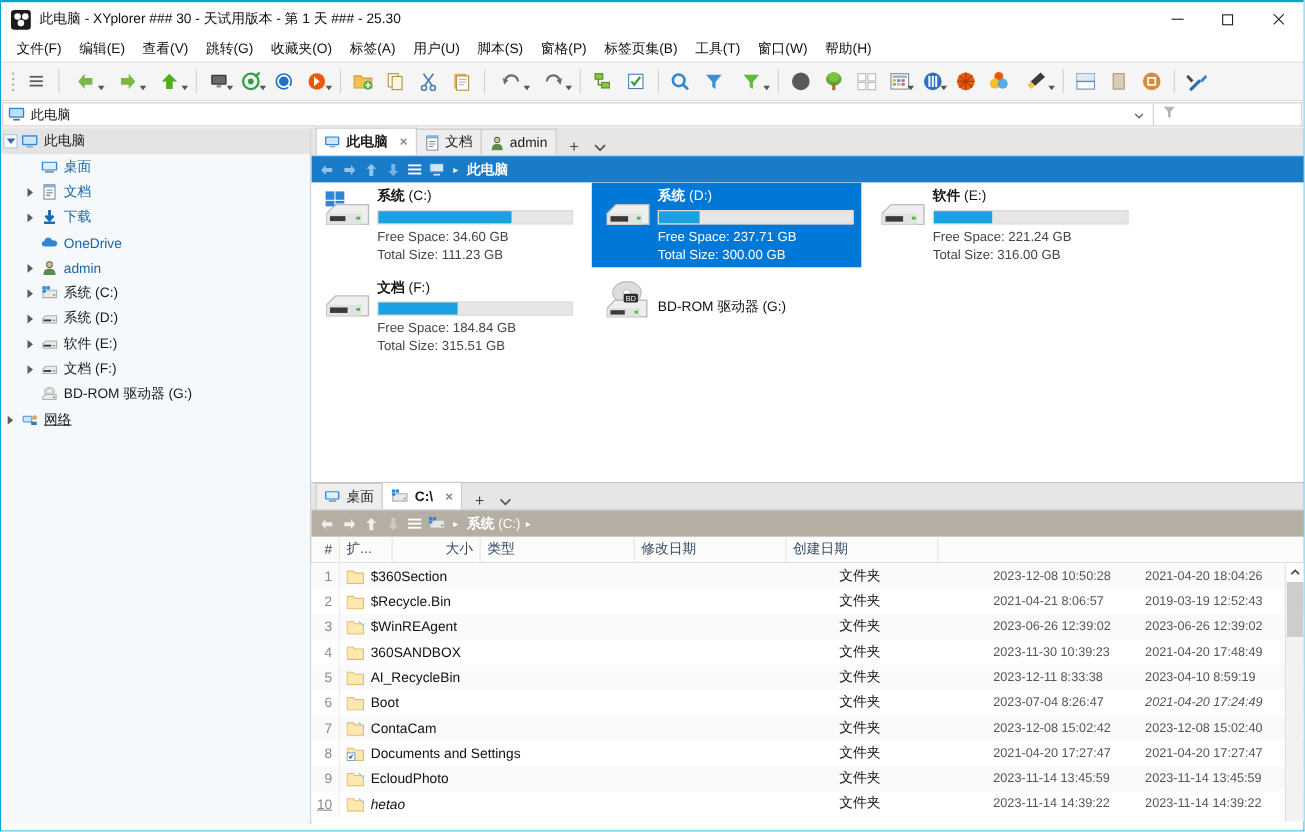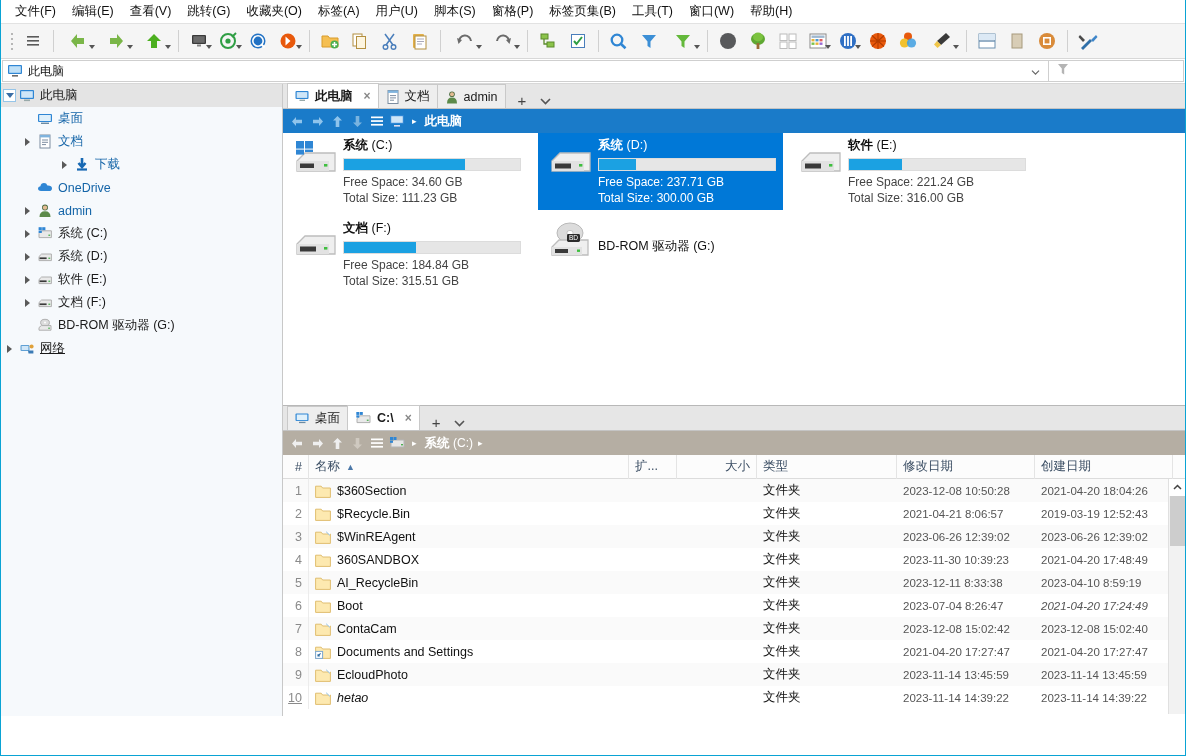--- a/index.html
+++ b/index.html
@@ -150,20 +150,37 @@
              background:#f2f2f2; border-left:1px solid #e0e0e0; }
   .vs-arrow { height:17px; display:flex;align-items:center;justify-content:center;
               background:#fff; }
   .vs-thumb { position:absolute; top:17px; left:1px; right:0; height:50px; background:#cdcdcd; }
 </style>
 </head>
 <body>
 
 <div class="app">
 
+  <div class="titlebar">
+    <div class="title-icon">
+        <i></i>
+      </div>
+    <div class="title-text">此电脑 - XYplorer ### 30 - 天试用版本 - 第 1 天 ### - 25.30</div>
+    <div class="wincontrols">
+      <div class="wc">
+          <div class="wc-min"></div>
+        </div>
+      <div class="wc">
+          <div class="wc-max"></div>
+        </div>
+      <div class="wc close">
+          <div class="wc-x"></div>
+        </div>
+    </div>
+  </div>
 
   <div class="menubar" id="menubar">
       <div class="menu-item">文件(F)</div>
       <div class="menu-item">编辑(E)</div>
       <div class="menu-item">查看(V)</div>
       <div class="menu-item">跳转(G)</div>
       <div class="menu-item">收藏夹(O)</div>
       <div class="menu-item">标签(A)</div>
       <div class="menu-item">用户(U)</div>
       <div class="menu-item">脚本(S)</div>
@@ -468,21 +485,21 @@
           </span>
           <span class="ticon">
             <svg width="16" height="15" viewBox="0 0 16 15">
               <rect x="3" y="1" width="10" height="13" fill="#fff" stroke="#7d8da0"></rect>
               <rect x="3" y="1" width="10" height="2.4" fill="#7fb3dd"></rect>
               <path d="M5 6h6M5 8.3h6M5 10.6h4" stroke="#7d8da0" stroke-width="1"></path>
             </svg>
           </span>
           <span class="tlabel-blue">文档</span>
         </div>
-        <div class="tree-row" style="padding-left: 18px; margin-left: 37px;">
+        <div class="tree-row" style="padding-left: 18px;">
           <span class="tw">
             <span class="chev"></span>
           </span>
           <span class="ticon">
             <svg width="16" height="15" viewBox="0 0 16 15">
               <path d="M8 1 L8 8 M4.5 6 L8 10 L11.5 6" stroke="#1668b3" stroke-width="2.6" fill="none"></path>
               <rect x="3" y="11.4" width="10" height="2.2" fill="#1668b3"></rect>
             </svg>
           </span>
           <span class="tlabel-blue">下载</span>
@@ -837,24 +854,20 @@
           <span class="crumb-txt">
             <span>系统</span>
             <span class="drv">(C:)</span>
           </span>
           <span class="crumb-arr">▸</span>
         </div>
         <div class="hdr" id="listhdr">
             <div class="hcell r" style="width: 26px;">
               <span>#</span>
             </div>
-            <div class="hcell" style="width: 320px;">
-              <span>名称</span>
-              <span class="sortarrow">▲</span>
-            </div>
             <div class="hcell" style="width: 48px;">
               <span>扩...</span>
             </div>
             <div class="hcell r" style="width: 80px;">
               <span>大小</span>
             </div>
             <div class="hcell" style="width: 140px;">
               <span>类型</span>
             </div>
             <div class="hcell" style="width: 138px;">

